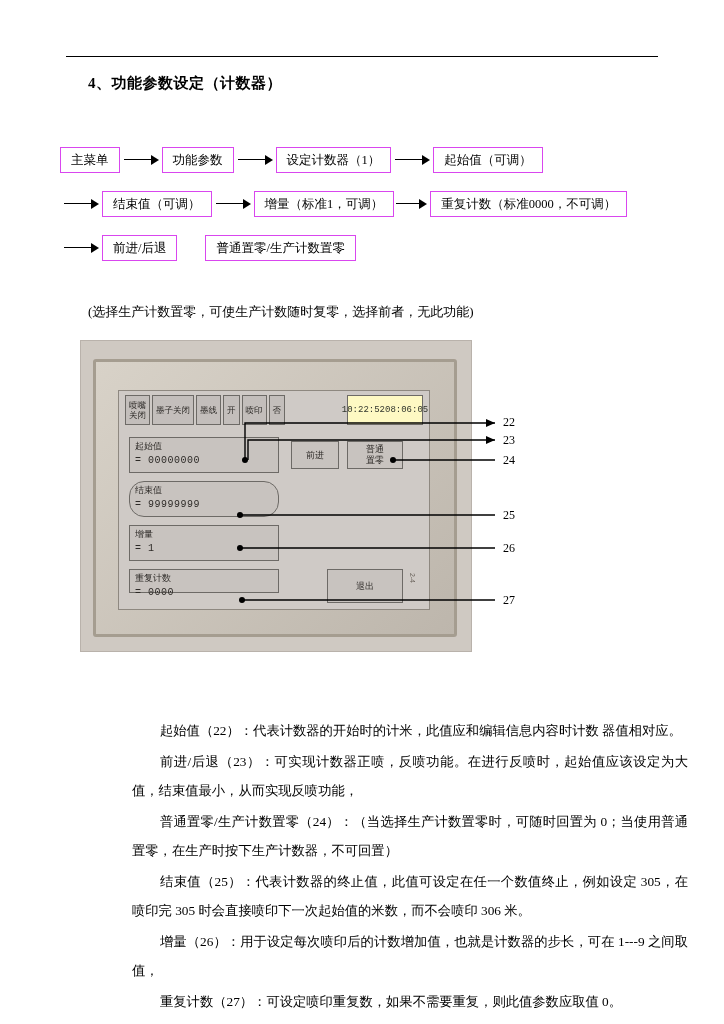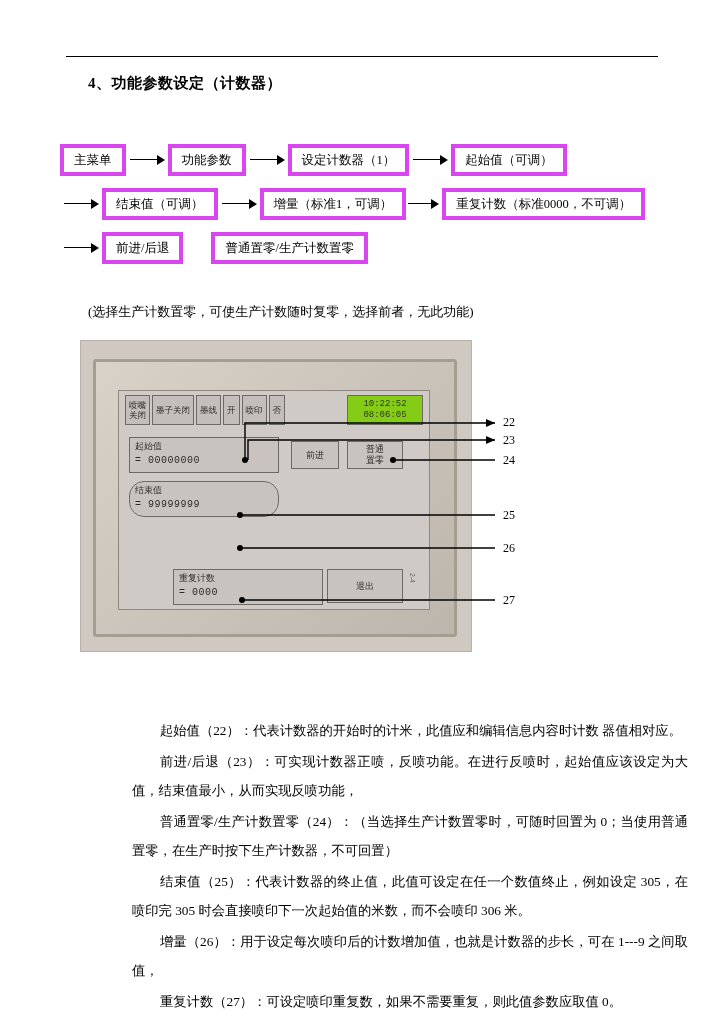--- a/index.html
+++ b/index.html
@@ -54,21 +54,21 @@
     top: 145px;
     width: 600px;
   }
   .flow-row {
     display: flex;
     align-items: center;
     height: 30px;
     margin-bottom: 14px;
   }
   .box {
-    border: 4px solid #d946ef;
+    border: 1px solid #d946ef;
     padding: 4px 10px;
     font-size: 12.5px;
     line-height: 16px;
     white-space: nowrap;
     background: #fff;
   }
   .arrow {
     width: 42px;
     height: 12px;
     position: relative;
@@ -153,27 +153,26 @@
     display: flex;
     flex-direction: column;
     align-items: center;
     justify-content: center;
     padding: 0 3px;
     color: #2a2724;
     white-space: nowrap;
   }
   .sb-clock {
     border: 1px solid #6d6a66;
-    background: #84cc16;
+    background: #fef9c3;
     color: #30352c;
     font-family: "Liberation Mono", monospace;
     font-size: 9px;
     line-height: 11px;
     display: flex;
-    flex-direction: column;
     align-items: center;
     justify-content: center;
     padding: 0 4px;
     margin-left: auto;
     width: 66px;
   }
   .fieldbox {
     position: absolute;
     border: 1px solid #6d6a66;
     background: #c8c3bf;
@@ -313,22 +312,26 @@
         <div class="btnbox" style="left:228px; top:50px; width:56px; height:28px;">
           <span style="white-space:pre-line">普通
 置零</span>
         </div>
 
         <div class="fieldbox" style="left:10px; top:90px; width:150px; height:36px;border-radius:15px;">
           <div class="lbl">结束值</div>
           <div class="val">= 99999999</div>
         </div>
 
-
-        <div class="fieldbox" style="left:10px; top:178px; width:150px; height:36px;margin-left:44px;">
+        <div class="fieldbox" style="left:10px; top:134px; width:150px; height:36px;">
+          <div class="lbl">增量</div>
+          <div class="val">=      1</div>
+        </div>
+
+        <div class="fieldbox" style="left:10px; top:178px; width:150px; height:24px;">
           <div class="lbl">重复计数</div>
           <div class="val">= 0000</div>
         </div>
 
         <div class="btnbox" style="left:208px; top:178px; width:76px; height:34px;">退出</div>
 
         <div class="photo-code">2-4</div>
       </div>
     </div>
   </div>

